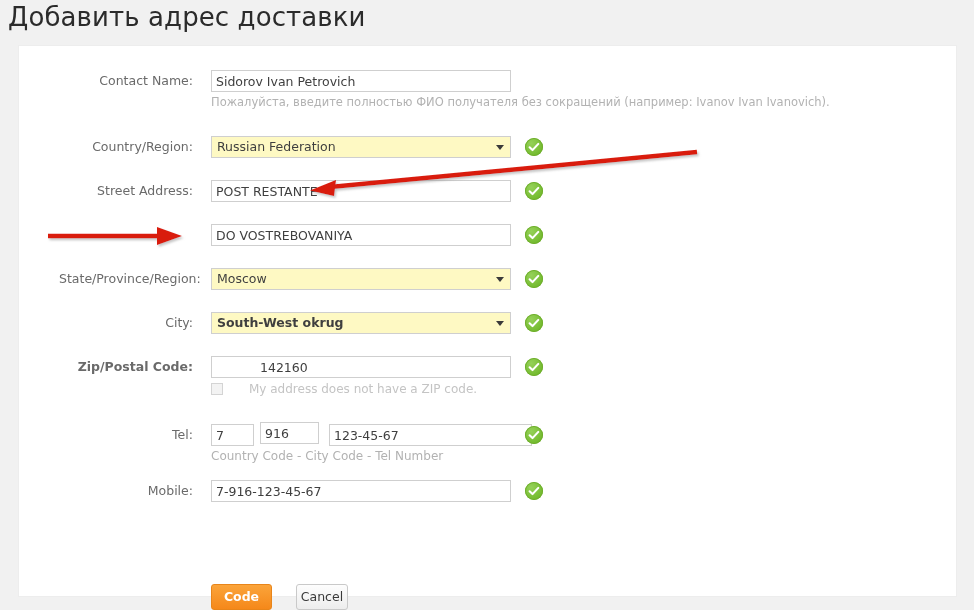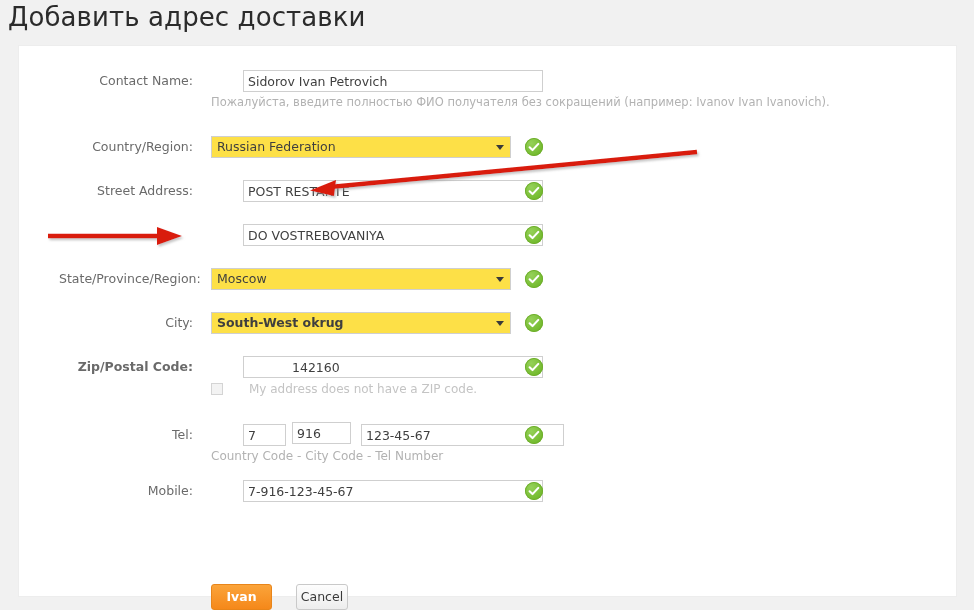--- a/index.html
+++ b/index.html
@@ -66,31 +66,30 @@
     box-sizing: border-box;
     border: 1px solid #cfcfcf;
     background: #ffffff;
     font-family: "DejaVu Sans", "Liberation Sans", sans-serif;
     font-size: 12.5px;
     color: #3f3f3f;
     padding: 0 4px;
     line-height: 20px;
     outline: none;
     border-radius: 0;
-    margin-left: 32px;
   }
 
   .sel {
     position: absolute;
     left: 192px;
     width: 300px;
     height: 22px;
     box-sizing: border-box;
     border: 1px solid #cfcfcf;
-    background: #fde047;
+    background: #fef9c3;
     font-size: 12.5px;
     color: #3f3f3f;
     padding: 0 4px;
     line-height: 20px;
     cursor: default;
   }
   .sel .sel-val {
     position: absolute;
     left: 5px;
     top: 0;
@@ -286,21 +285,21 @@
     <div class="hint" style="top:403px;font-size:12px;">Country Code - City Code - Tel Number</div>
 
     <div class="field-label" style="top:434px;">Mobile:</div>
     <input class="txt" style="top: 434px;" value="7-916-123-45-67">
     <div class="check" style="top:436px;">
       <svg width="18" height="18" viewBox="0 0 18 18">
           <path d="M4.6 9.3 L7.5 12.1 L13.3 5.9" stroke="#ffffff" stroke-width="2.1" fill="none" stroke-linecap="round" stroke-linejoin="round"></path>
         </svg>
     </div>
 
-    <button class="btn-save">Ivan</button>
+    <button class="btn-save">Code</button>
     <button class="btn-cancel">Cancel</button>
 
   </div>
 </div>
 
 <svg class="annot" viewBox="0 0 974 610">
   <defs>
     <filter id="shd" x="-30%" y="-30%" width="180%" height="180%">
       <feDropShadow dx="1.5" dy="2" stdDeviation="1.2" flood-color="#999999" flood-opacity="0.55"></feDropShadow>
     </filter>

